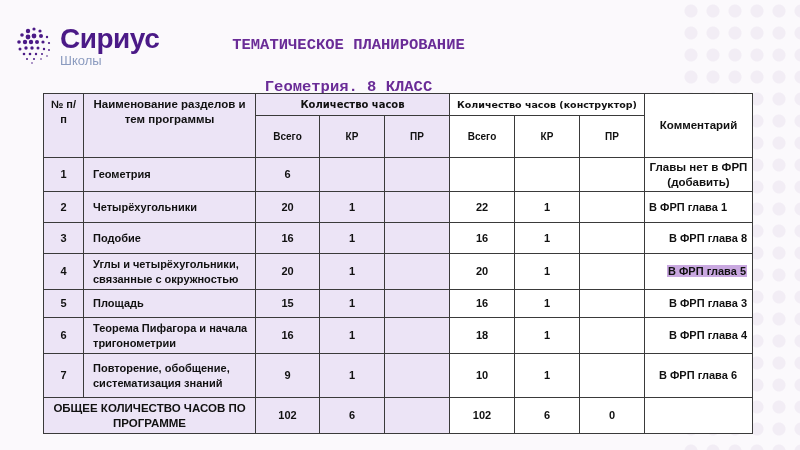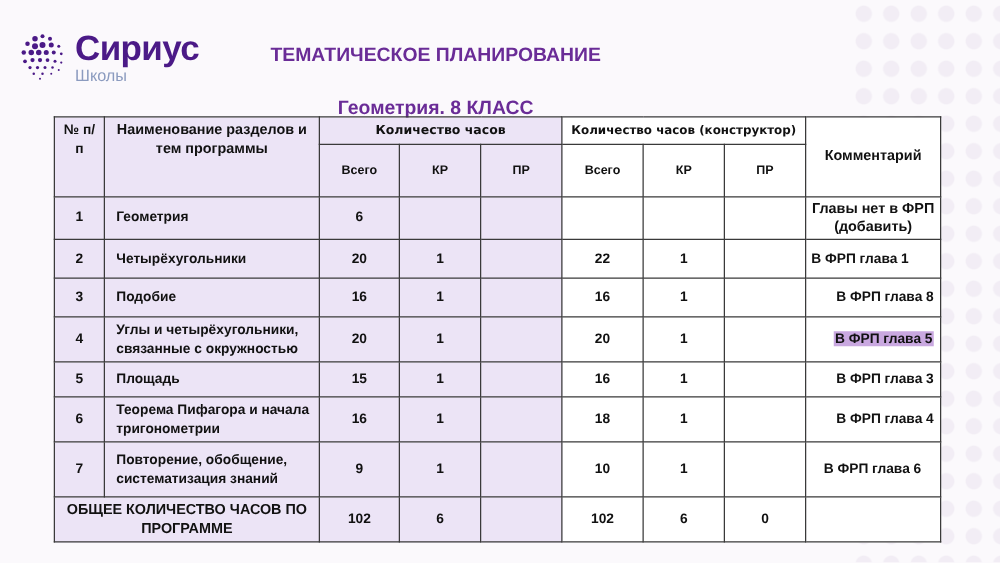--- a/index.html
+++ b/index.html
@@ -12,21 +12,21 @@
       position: absolute; right: 0; top: 0; width: 120px; height: 450px;
       background-image: radial-gradient(circle, #f1ecf4 6px, transparent 7px);
       background-size: 22px 22px;
       opacity: 0.9;
     }
     .logo { position: absolute; left: 14px; top: 9px; display: flex; align-items: flex-start; margin-top: 16px; }
     .logo svg { display: block; }
     .logo-text { margin-left: 6px; }
     .logo-main { font-size: 28px; font-weight: 700; color: #4b1a87; line-height: 28px; letter-spacing: -0.5px; }
     .logo-sub { font-size: 13px; color: #8b9bbf; line-height: 14px; margin-top: 1px; }
-    .title-block { position: absolute; left: 0; width: 697px; text-align: center; color: #6a2c97; font-weight: 700; font-family: Liberation Sans, sans-serif; }
+    .title-block { position: absolute; left: 0; width: 697px; text-align: center; color: #6a2c97; font-weight: 700; font-family: Liberation Mono, monospace; }
     .title1 { top: 36px; font-size: 15.5px; }
     .title2 { top: 78px; font-size: 15.5px; }
     table.plan {
       position: absolute; left: 43px; top: 93px;
       border-collapse: collapse; table-layout: fixed;
       font-weight: 700; color: #111; font-size: 11px;
     }
     table.plan td, table.plan th {
       border: 1px solid #3a3a3a; text-align: center; vertical-align: middle;
       padding: 0 4px; font-weight: 700; line-height: 15px;

